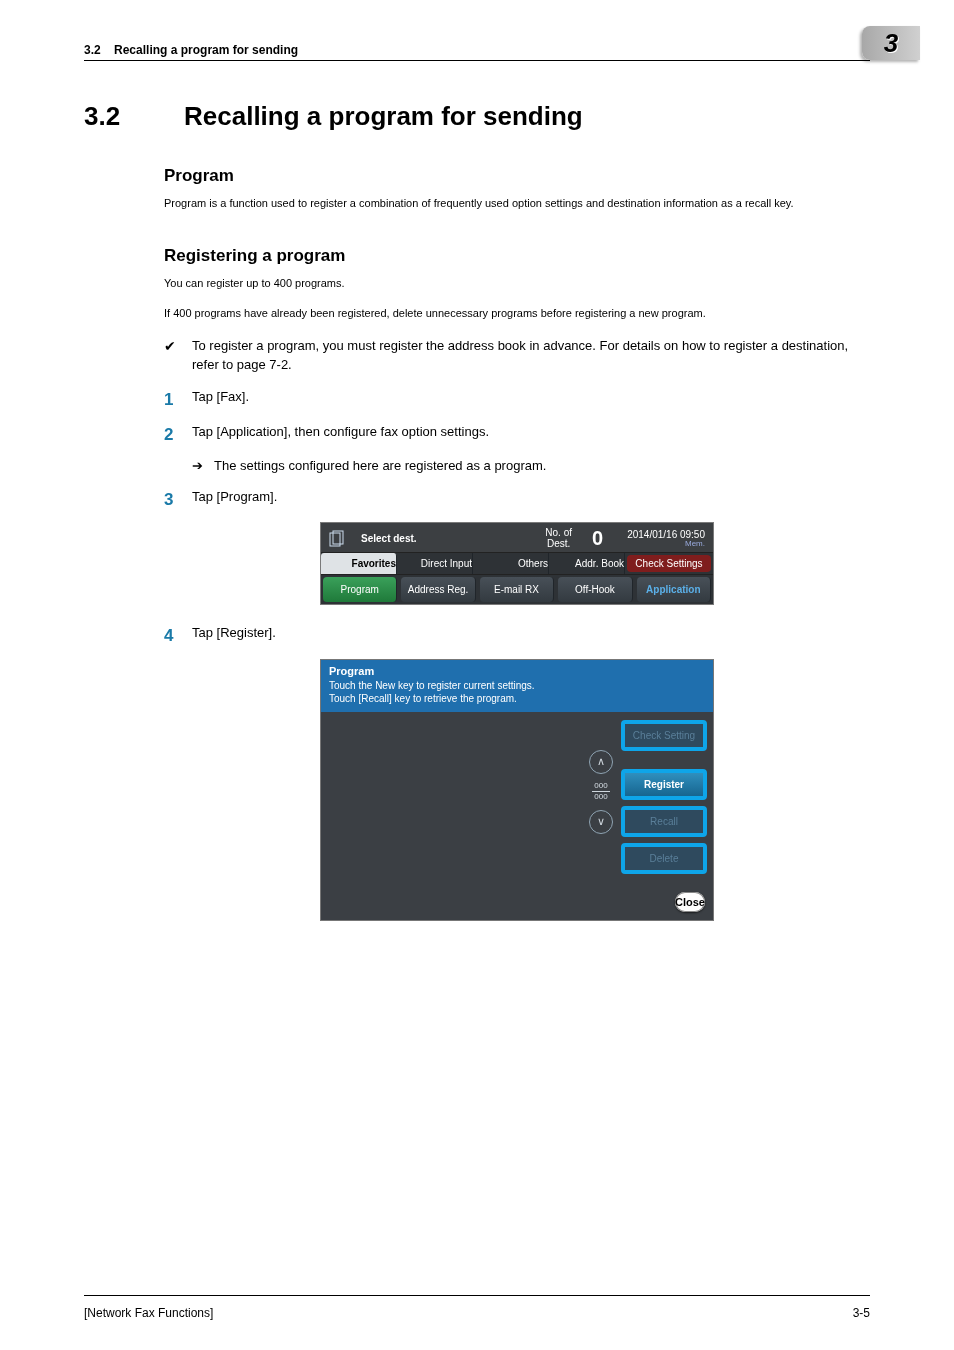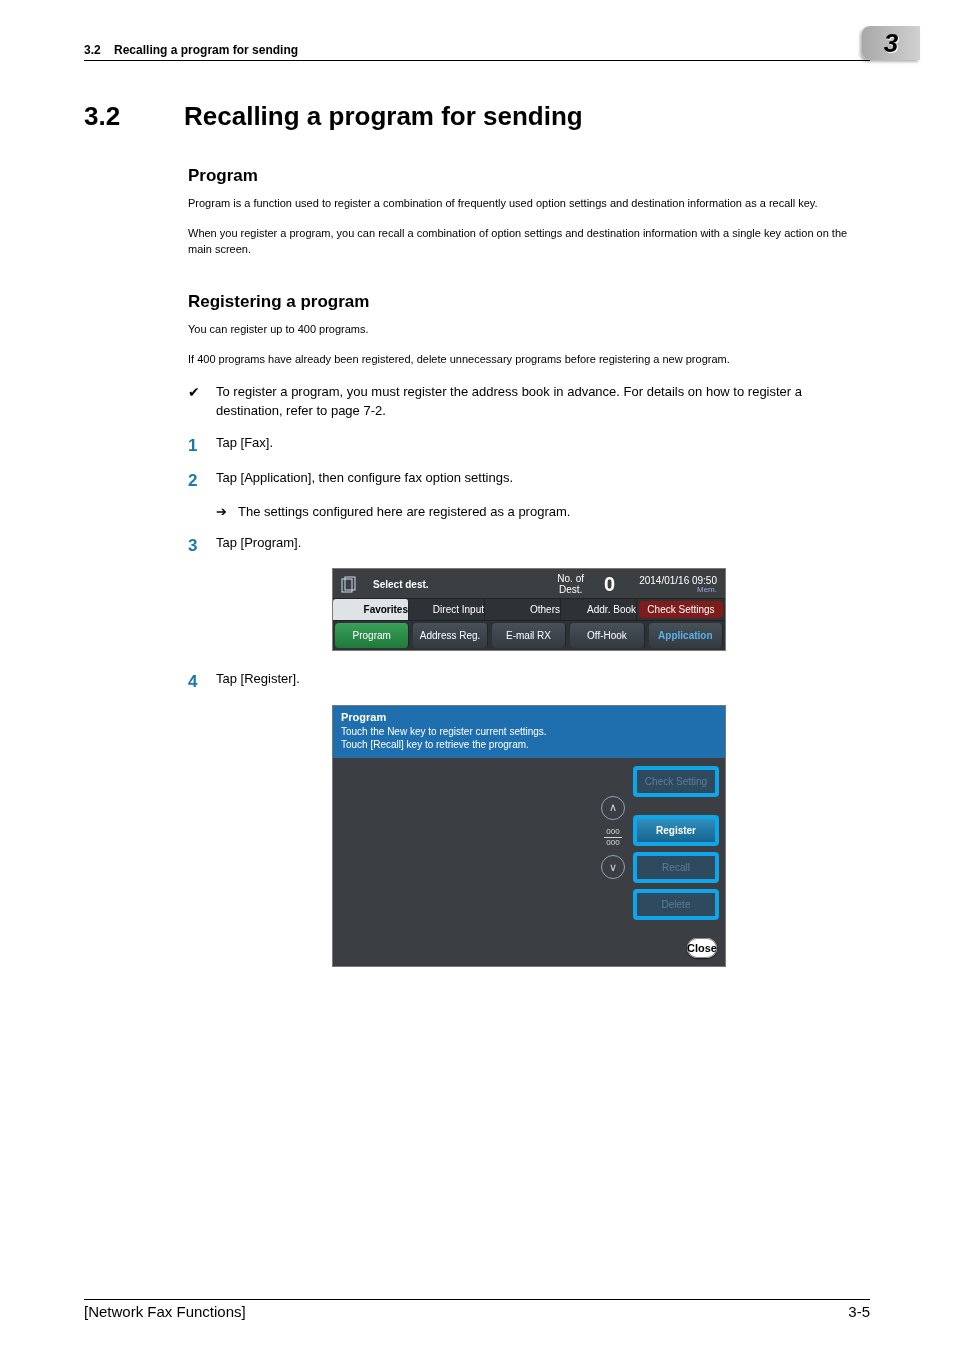--- a/index.html
+++ b/index.html
@@ -60,21 +60,21 @@
     font-weight: bold;
     width: 100px;
     flex: none;
   }
   .section-title {
     font-size: 26px;
     font-weight: bold;
   }
 
   .body-col {
-    margin-left: 104px;
+    margin-left: 80px;
   }
   .h3 {
     font-size: 17px;
     font-weight: bold;
     margin-top: 34px;
     margin-bottom: 10px;
   }
   .para {
     font-size: 11px;
     line-height: 1.45;
@@ -357,22 +357,22 @@
     font-size: 11px;
     font-weight: bold;
     box-shadow: inset 0 0 0 1px #888, 0 1px 2px rgba(0,0,0,.6);
   }
 
   .footer {
     position: absolute;
     left: 84px;
     right: 84px;
     bottom: 30px;
-    font-size: 15px;
-    padding-top: 3px;
+    font-size: 12px;
+    padding-top: 10px;
     border-top: 1px solid #000;
     display: flex;
     justify-content: space-between;
     color: #000;
   }
 </style>
 </head>
 <body>
 
 <div class="page">
@@ -389,21 +389,20 @@
 
   <div class="section-row">
     <div class="section-num">3.2</div>
     <div class="section-title">Recalling a program for sending</div>
   </div>
 
   <div class="body-col">
 
     <div class="h3">Program</div>
     <p class="para">Program is a function used to register a combination of frequently used option settings and destination information as a recall key.</p>
-    <p class="para">When you register a program, you can recall a combination of option settings and destination information with a single key action on the main screen.</p>
 
     <div class="h3">Registering a program</div>
     <p class="para">You can register up to 400 programs.</p>
     <p class="para">If 400 programs have already been registered, delete unnecessary programs before registering a new program.</p>
 
     <div class="bullet-row">
       <div class="mark check"></div>
       <div>To register a program, you must register the address book in advance. For details on how to register a destination, refer to page 7-2.</div>
     </div>
 

